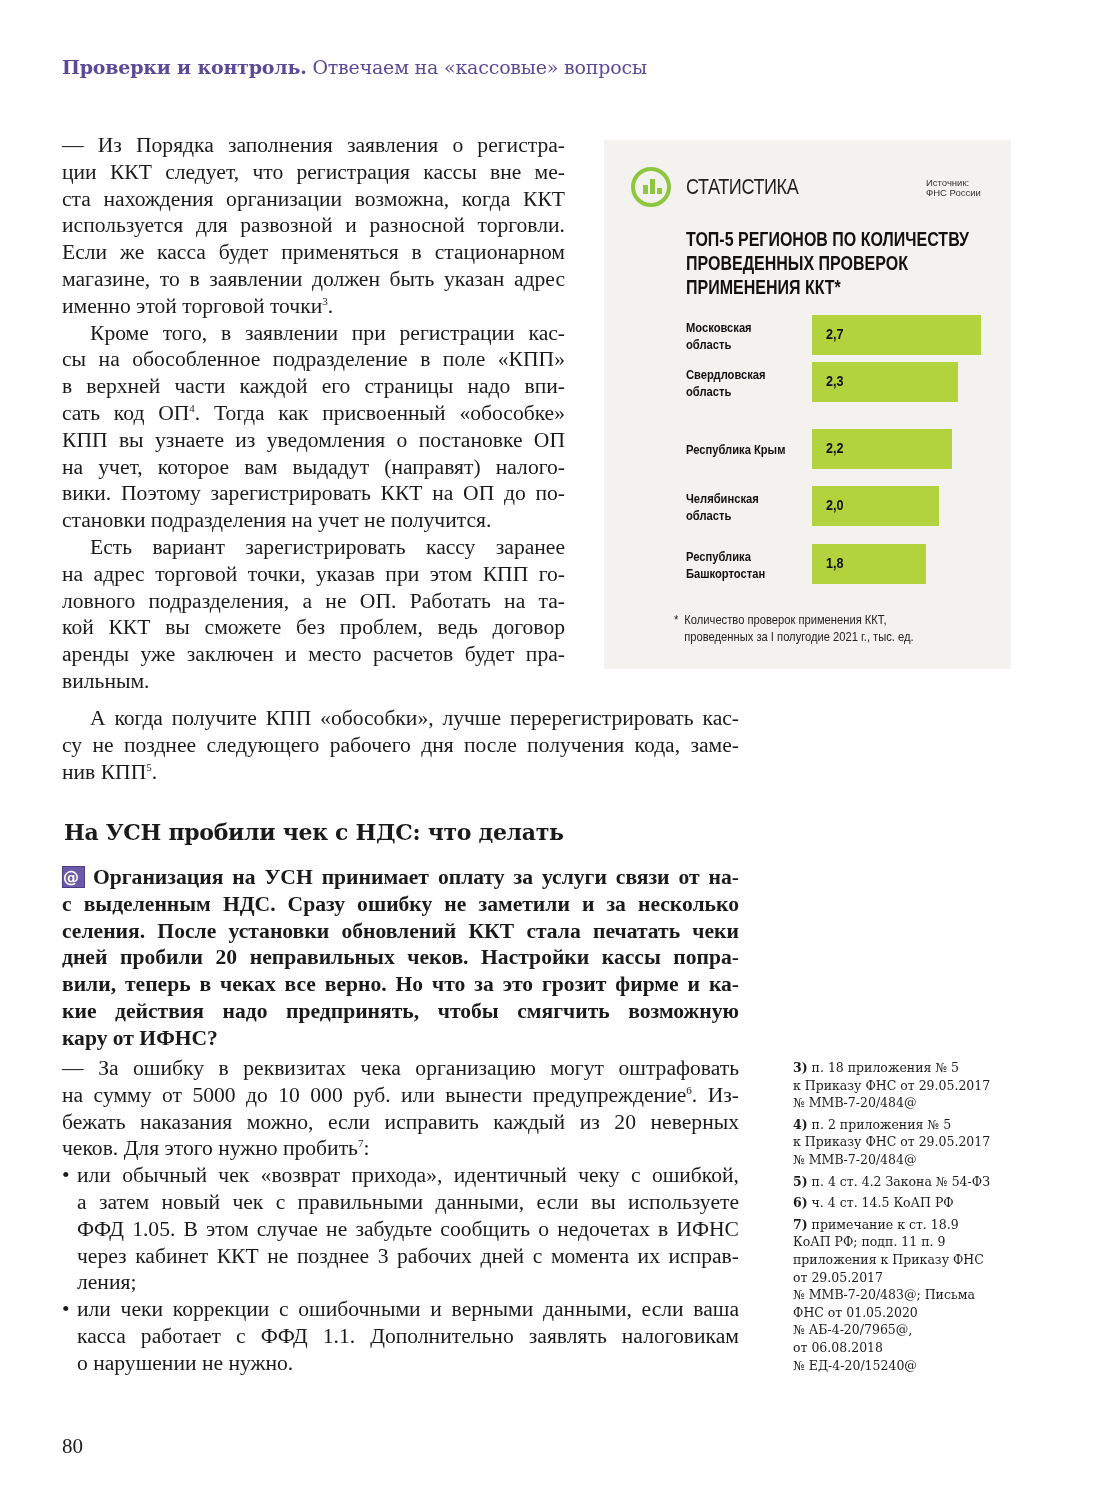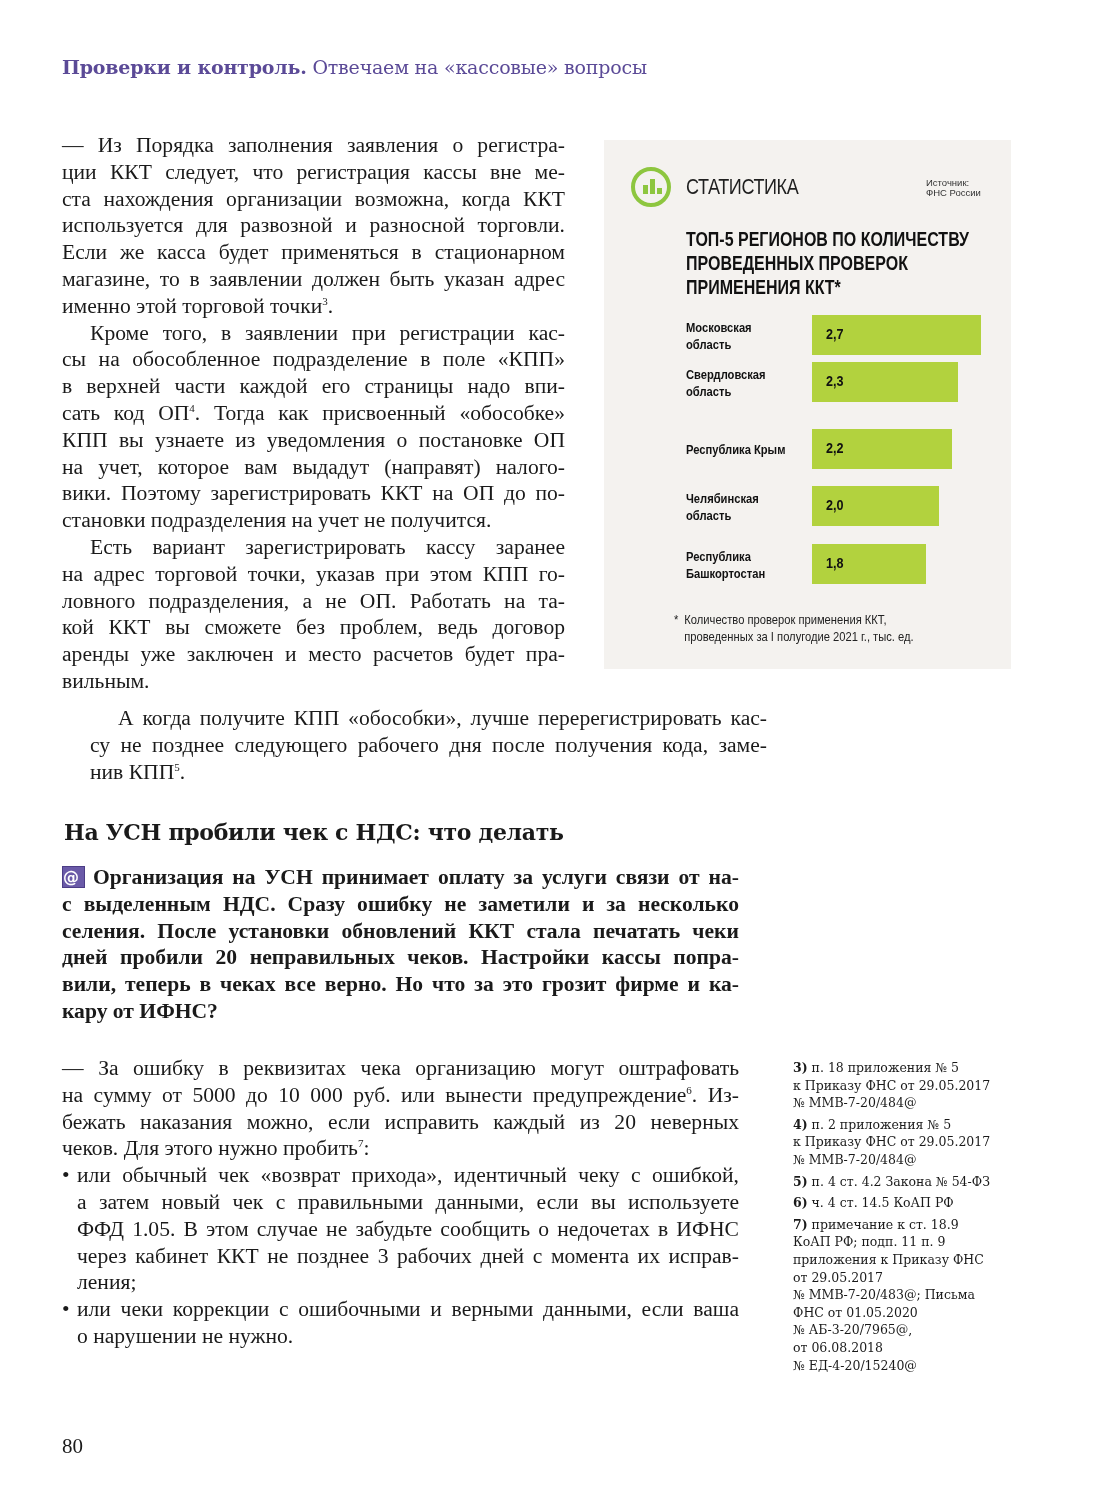--- a/index.html
+++ b/index.html
@@ -8,21 +8,21 @@
 
   .running-head { position: absolute; left: 62px; top: 56px; font-size: 19px; color: #5b4a97; white-space: nowrap; font-family: "DejaVu Serif", serif; letter-spacing: -0.2px; }
   .running-head b { font-weight: bold; }
 
   .body-text { position: absolute; font-family: "Liberation Serif", "DejaVu Serif", serif; font-size: 21.6px; line-height: 26.8px; color: #1a1a1a; text-align: justify; }
   .body-text .line { display: block; white-space: nowrap; text-align: justify; text-align-last: justify; }
   .body-text .line.last { text-align-last: left; }
   sup { font-size: 11px; vertical-align: 8px; line-height: 0; }
 
   #col1 { left: 62px; top: 132px; width: 503px; }
-  #col1-wide { left: 62px; top: 705px; width: 677px; margin-left: 28px; }
+  #col1-wide { left: 62px; top: 705px; width: 677px; }
 
   .section-title { position: absolute; left: 64px; top: 819px; font-family: "DejaVu Serif", serif; font-weight: bold; font-size: 22px; color: #1a1a1a; white-space: nowrap; letter-spacing: -0.3px; }
 
   .question { position: absolute; left: 62px; top: 864px; width: 677px; font-family: "Liberation Serif", serif; font-weight: bold; font-size: 21.6px; line-height: 26.8px; color: #1a1a1a; }
   .question .line { display: block; white-space: nowrap; text-align: justify; text-align-last: justify; }
   .question .line.last { text-align-last: left; }
   .at-icon { display: inline-block; width: 23px; height: 22px; background: #6a5aa8; color: #ffffff; font-size: 16px; line-height: 21px; text-align: center; vertical-align: 1px; margin-right: 8px; font-family: "DejaVu Sans", sans-serif; font-weight: bold; border: 1px solid #4c3d86; }
 
   #answer { left: 62px; top: 1055px; width: 677px; }
   .bullet-line { display: block; white-space: nowrap; text-align: justify; text-align-last: justify; padding-left: 15px; position: relative; }
@@ -165,36 +165,38 @@
 </div>
 
 <div class="section-title">На УСН пробили чек с НДС: что делать</div>
 
 <div class="question">
   <span class="line"><span class="at-icon">@</span><span>Организация на УСН принимает оплату за услуги связи от на-</span></span>
   <span class="line">с выделенным НДС. Сразу ошибку не заметили и за несколько</span>
   <span class="line">селения. После установки обновлений ККТ стала печатать чеки</span>
   <span class="line">дней пробили 20 неправильных чеков. Настройки кассы попра-</span>
   <span class="line">вили, теперь в чеках все верно. Но что за это грозит фирме и ка-</span>
+  <span class="line">кие действия надо предпринять, чтобы смягчить возможную</span>
   <span class="line last">кару от ИФНС?</span>
 </div>
 
 <div class="body-text" id="answer">
   <span class="line">— За ошибку в реквизитах чека организацию могут оштрафовать</span>
   <span class="line"><span>на сумму от 5000 до 10 000 руб. или вынести предупреждение</span><sup>6</sup><span>. Из-</span></span>
   <span class="line">бежать наказания можно, если исправить каждый из 20 неверных</span>
   <span class="line last"><span>чеков. Для этого нужно пробить</span><sup>7</sup><span>:</span></span>
 
   <div>
     <span class="bullet-line"><span class="dot">•</span><span>или обычный чек «возврат прихода», идентичный чеку с ошибкой,</span></span>
     <span class="bullet-line">а затем новый чек с правильными данными, если вы используете</span>
     <span class="bullet-line">ФФД 1.05. В этом случае не забудьте сообщить о недочетах в ИФНС</span>
     <span class="bullet-line">через кабинет ККТ не позднее 3 рабочих дней с момента их исправ-</span>
     <span class="bullet-line last">ления;</span>
     <span class="bullet-line"><span class="dot">•</span><span>или чеки коррекции с ошибочными и верными данными, если ваша</span></span>
+    <span class="bullet-line">касса работает с ФФД 1.1. Дополнительно заявлять налоговикам</span>
     <span class="bullet-line last">о нарушении не нужно.</span>
   </div>
 </div>
 
 <div class="footnotes">
   <div class="footnote">
     <span class="fl"><b>3)</b> <span>п. 18 приложения № 5</span></span>
     <span class="fl">к Приказу ФНС от 29.05.2017</span>
     <span class="fl">№ ММВ-7-20/484@</span>
   </div>
@@ -209,19 +211,19 @@
   <div class="footnote">
     <span class="fl"><b>6)</b> <span>ч. 4 ст. 14.5 КоАП РФ</span></span>
   </div>
   <div class="footnote">
     <span class="fl"><b>7)</b> <span>примечание к ст. 18.9</span></span>
     <span class="fl">КоАП РФ; подп. 11 п. 9</span>
     <span class="fl">приложения к Приказу ФНС</span>
     <span class="fl">от 29.05.2017</span>
     <span class="fl">№ ММВ-7-20/483@; Письма</span>
     <span class="fl">ФНС от 01.05.2020</span>
-    <span class="fl">№ АБ-3-20/7965@,</span>
+    <span class="fl">№ АБ-4-20/7965@,</span>
     <span class="fl">от 06.08.2018</span>
     <span class="fl">№ ЕД-4-20/15240@</span>
   </div>
 </div>
 
 <div class="page-number">80</div>
 
 </body></html>

